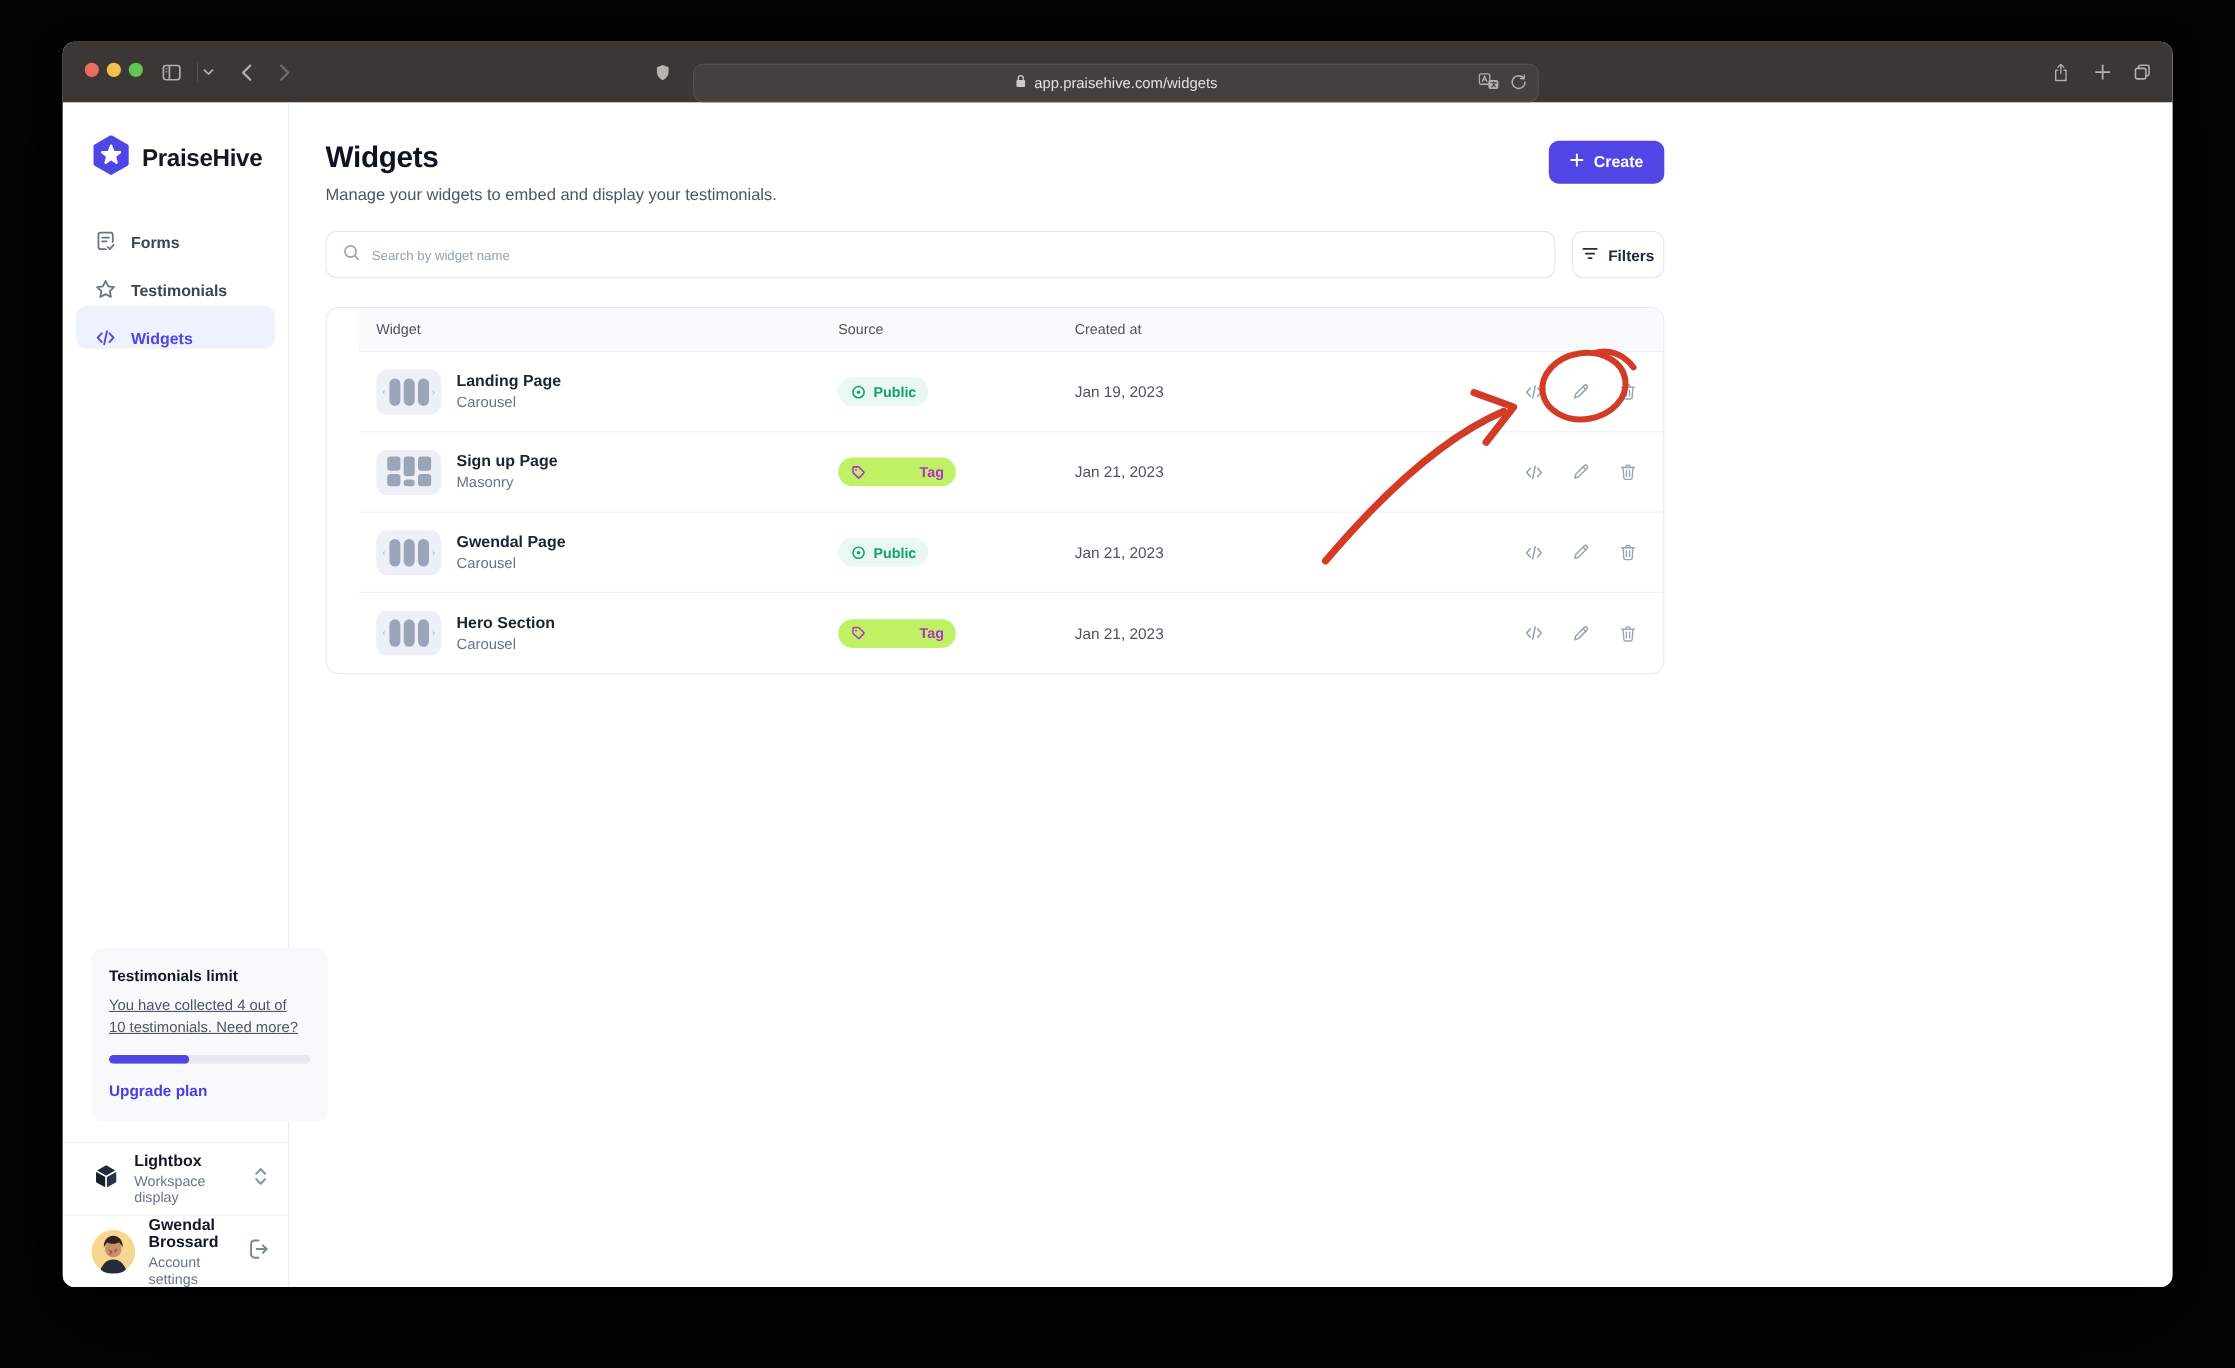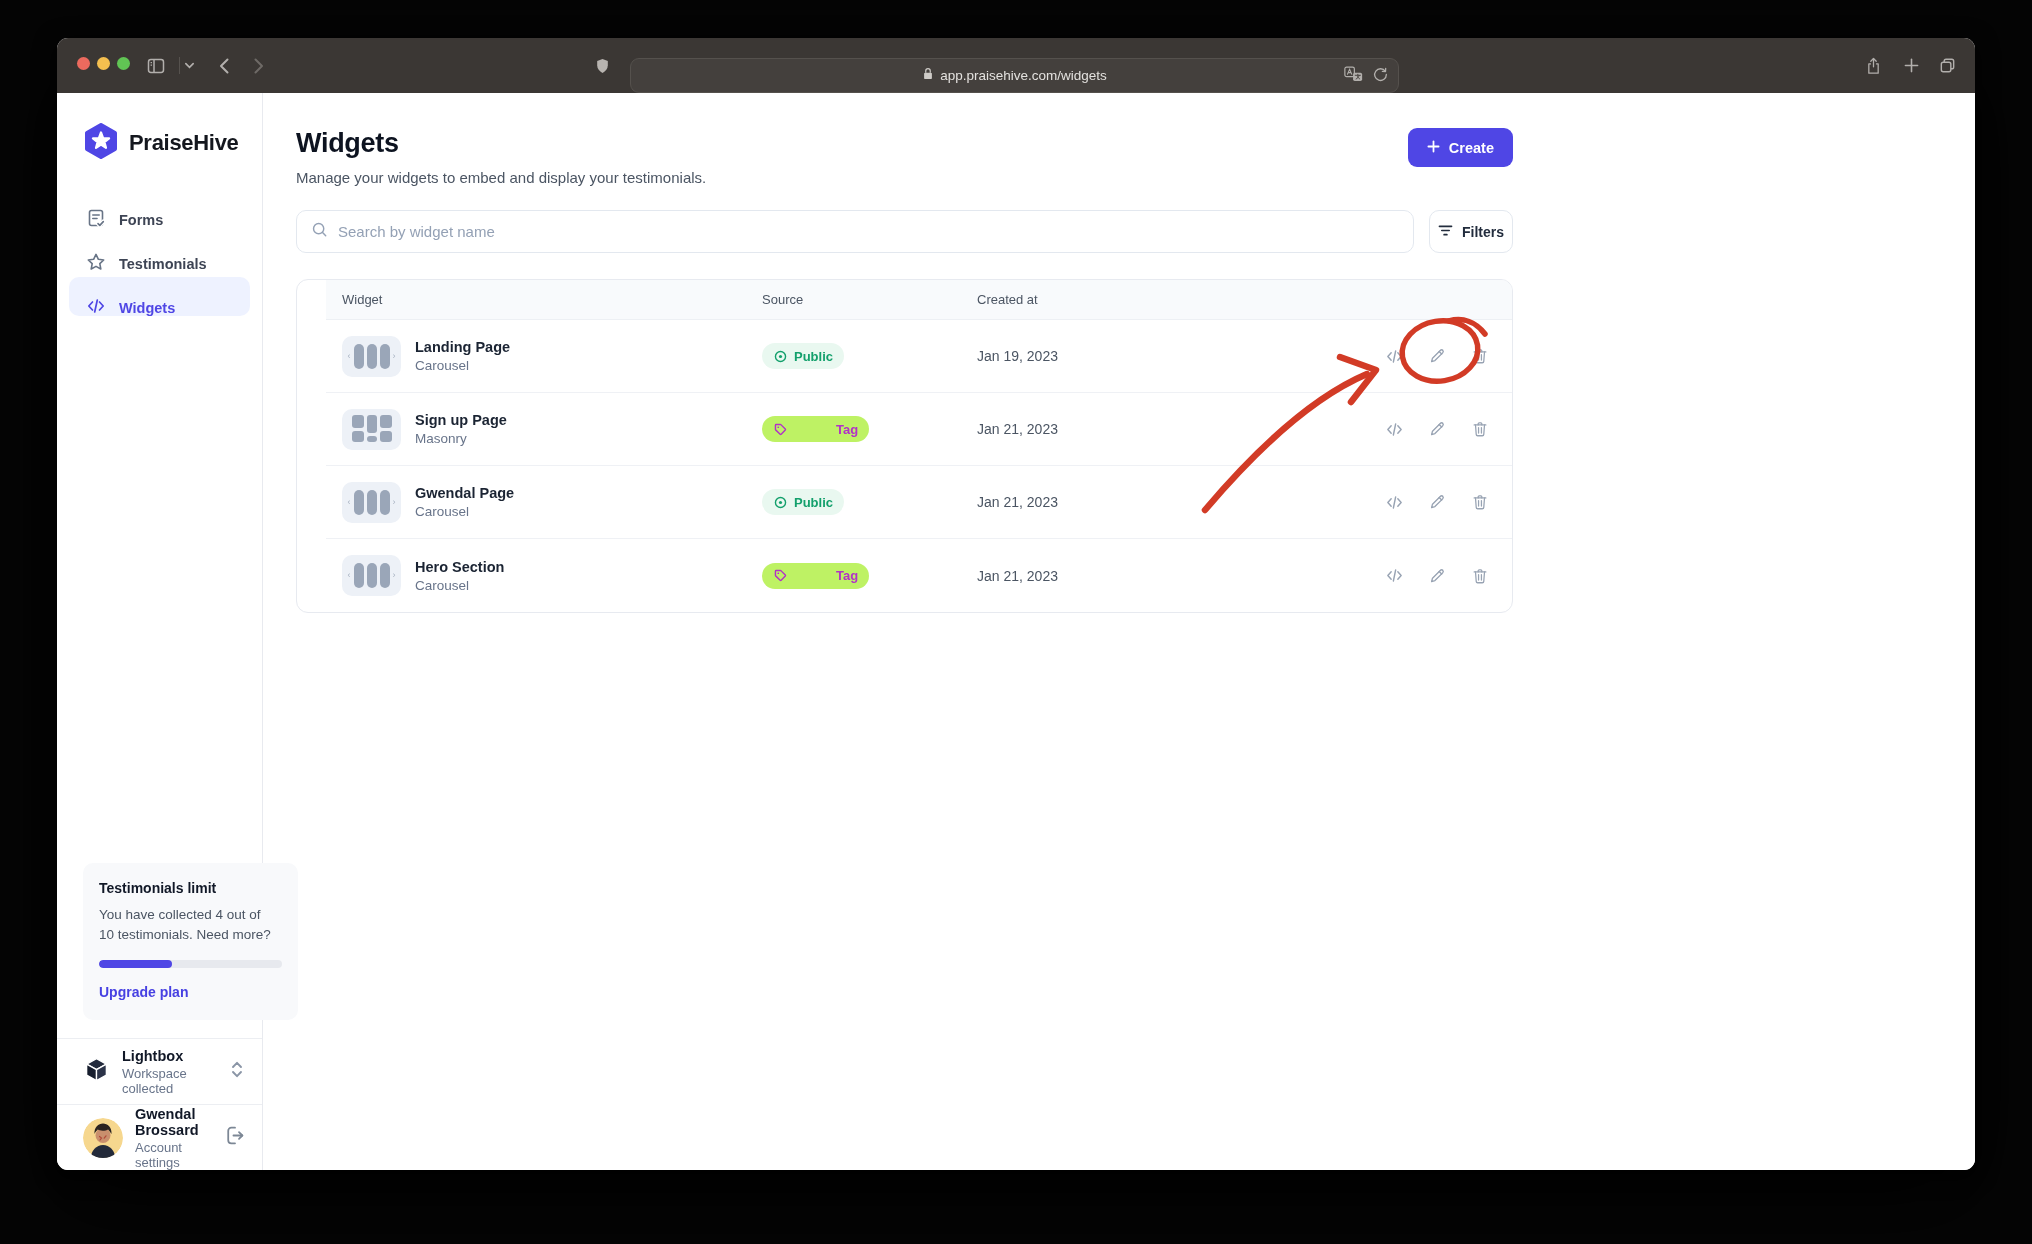--- a/index.html
+++ b/index.html
@@ -50,21 +50,21 @@
   }
   .nav-item .nico { width:20px; height:20px; color:#687486; display:flex; }
   .nav-item.active { background:#eef2ff; color:#4f46e5; }
   .nav-item.active .nico { color:#4f46e5; }
   .sb-bottom { margin-top:auto; }
   .limit-card {
     margin:0 13px 18px 26px; width:215px; background:#f8f9fb; border-radius:10px;
     padding:17px 16px 19px 16px;
   }
   .limit-title { font-size:14px; font-weight:bold; color:#111827; }
-  .limit-body { margin-top:9px; font-size:13.5px; line-height:1.5; color:#4b5563; }
+  .limit-body { margin-top:9px; font-size:13.5px; line-height:1.5; color:#4b5563;text-decoration:underline; }
   .limit-track { margin-top:15px; height:8px; border-radius:4px; background:#e7e9ee; overflow:hidden; }
   .limit-fill { height:100%; border-radius:4px; background:#4f46e5; width:40%; }
   .limit-upgrade { margin-top:16px; font-size:14px; font-weight:bold; color:#4741e2; cursor:pointer; display:inline-block; }
   .sb-row {
     border-top:1px solid #eceef2; height:66px; display:flex; align-items:center;
     padding:0 16px 0 26px; gap:12px; cursor:pointer;
   }
   .sb-row .texts { flex:1; min-width:0; }
   .sb-row .t1 { font-size:14.5px; font-weight:bold; color:#111827; }
   .sb-row .t2 { font-size:13px; color:#68748a; margin-top:2px; }
@@ -79,21 +79,21 @@
     height:39px; padding:0 19px; border:none; border-radius:9px; background:#4f46e5;
     color:#fff; font-size:14.5px; font-weight:bold; display:flex; align-items:center; gap:9px;
     cursor:pointer; font-family:inherit;
   }
   .search-row { margin-top:24px; display:flex; gap:15px; }
   .search-box {
     flex:1; height:43px; border:1px solid #e3e8ef; border-radius:10px; background:#fff;
     display:flex; align-items:center; padding:0 14px; gap:10px; color:#94a1b5;
   }
   .search-box input {
-    border:none; outline:none; flex:1; font-size:15px; color:#111827; background:transparent;
+    border:none; outline:none; flex:1; font-size:12px; color:#111827; background:transparent;
     font-family:inherit;
   }
   .search-box input::placeholder { color:#94a1b5; }
   .filters-btn {
     width:84px; height:43px; border:1px solid #e3e8ef; background:#fff; border-radius:10px;
     display:flex; align-items:center; justify-content:center; gap:9px;
     font-size:14px; font-weight:bold; color:#222c3d; cursor:pointer; font-family:inherit;
   }
   .table { margin-top:26px; border:1px solid #e7eaf0; border-radius:12px; overflow:hidden;padding-left:29px; }
   .tgrid { display:grid; grid-template-columns:420px 215px 1fr auto; align-items:center; padding:0 16px; }
@@ -283,21 +283,21 @@
             <svg width="27" height="27" viewBox="0 0 26 26">
               <g stroke="#ffffff" stroke-width="1.3" stroke-linejoin="round">
                 <polygon points="13,2.5 22.5,7.8 13,13.1 3.5,7.8" fill="#222a3c"></polygon>
                 <polygon points="3.5,7.8 13,13.1 13,23.7 3.5,18.4" fill="#161d2d"></polygon>
                 <polygon points="22.5,7.8 13,13.1 13,23.7 22.5,18.4" fill="#2b3348"></polygon>
               </g>
             </svg>
           </span>
           <span class="texts">
             <span class="t1" style="display:block">Lightbox</span>
-            <span class="t2" style="display:block">Workspace collected</span>
+            <span class="t2" style="display:block">Workspace display</span>
           </span>
           <span>
             <svg width="18" height="21" viewBox="0 0 18 21" fill="none" stroke="#8a95a6" stroke-width="1.9" stroke-linecap="round" stroke-linejoin="round">
               <path d="M5 8 L9 3.8 L13 8"></path>
               <path d="M5 13 L9 17.2 L13 13"></path>
             </svg>
           </span>
         </div>
 
         <div class="sb-row">

